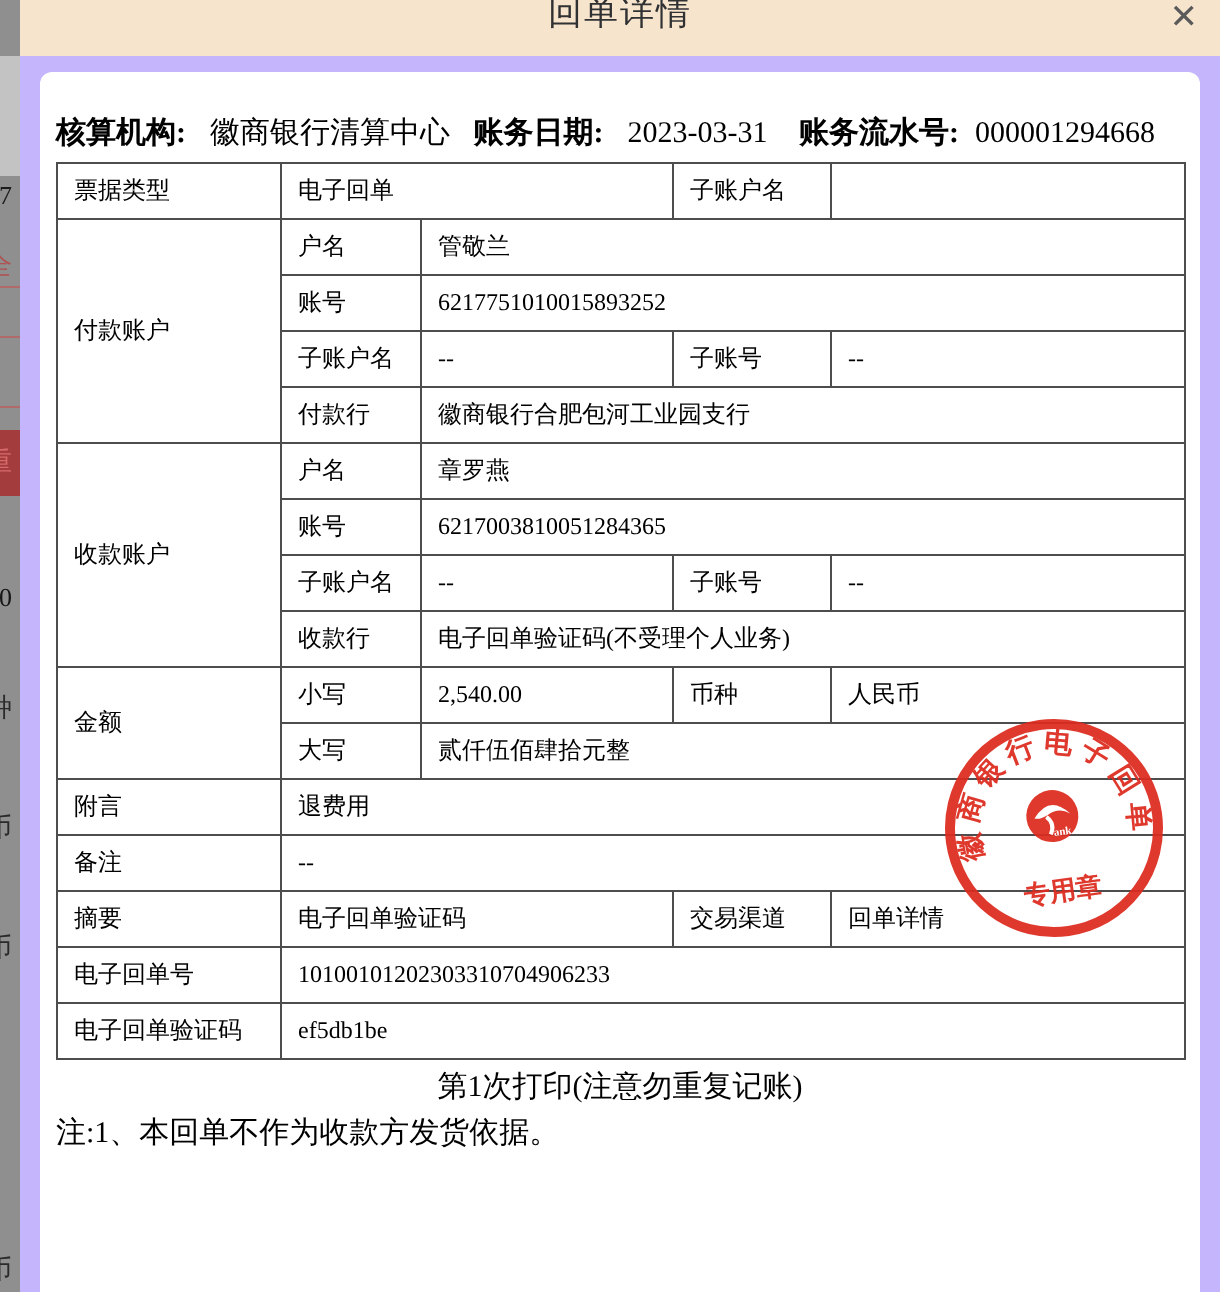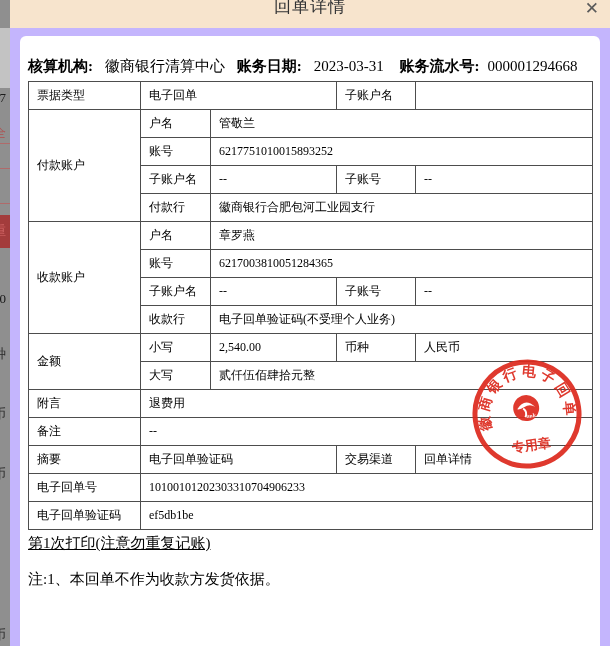--- a/index.html
+++ b/index.html
@@ -25,23 +25,23 @@
   .info-line{padding-top:5px;height:23px;font-size:15px;color:#000;white-space:nowrap;}
   .info-line b{font-weight:bold;}
   .sp-s{display:inline-block;width:8px;}
   .sp-m{display:inline-block;width:12px;}
 
   table.receipt{border-collapse:collapse;width:564px;table-layout:fixed;margin-top:1px;}
   table.receipt td{border:1px solid #4d4d4d;font-size:12px;color:#000;padding:0 0 0 8px;overflow:hidden;white-space:nowrap;margin-top:39px;}
   table.receipt tr{height:28px;}
   td.grp{padding-left:9px;}
 
-  .print-note{margin-top:4px;text-align:left;font-size:15px;color:#000;text-decoration:underline;}
+  .print-note{margin-top:4px;text-align:center;font-size:15px;color:#000;}
 
-  .notes{margin-top:13px;font-size:15px;color:#000;font-family:Liberation Serif, serif;}
+  .notes{margin-top:1px;font-size:15px;color:#000;font-family:Liberation Serif, serif;}
   .notes .nline{line-height:26px;white-space:nowrap;}
   .notes .indent{padding-left:30px;}
 
   
   .seal{position:absolute;left:458px;top:355px;width:118px;height:118px;z-index:5;pointer-events:none;opacity:.93;}
 </style>
 </head>
 <body>
 
 <div class="stage">

